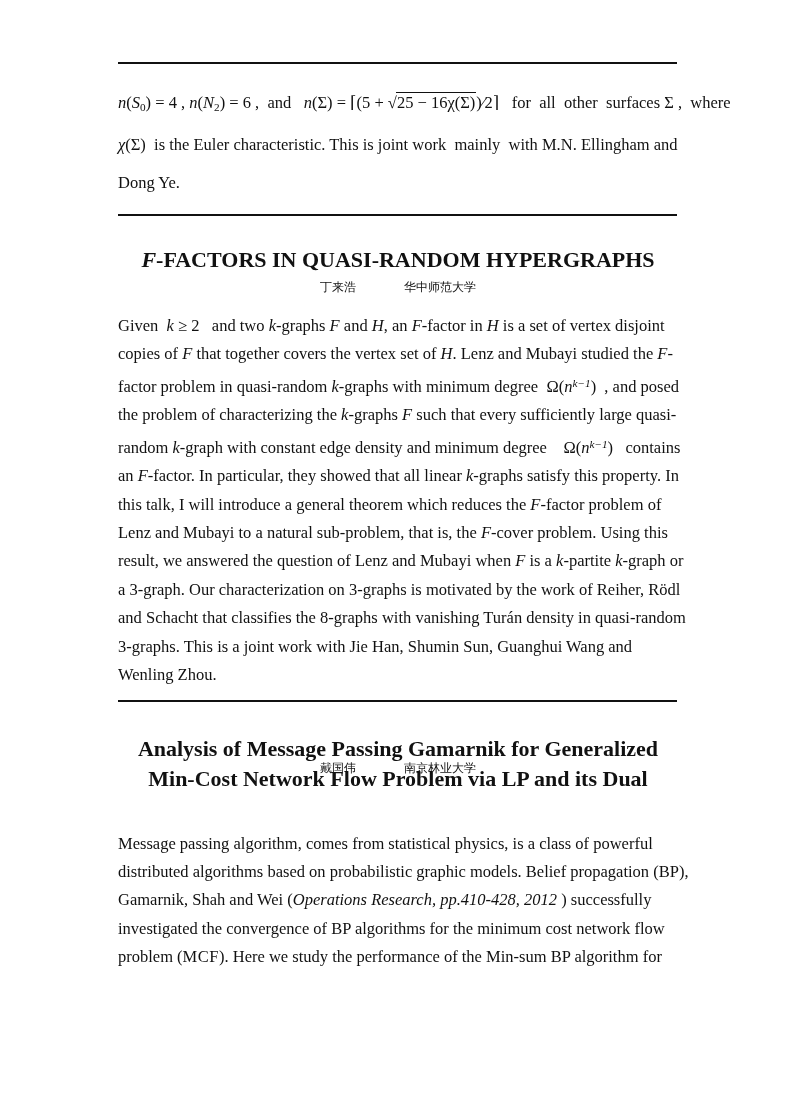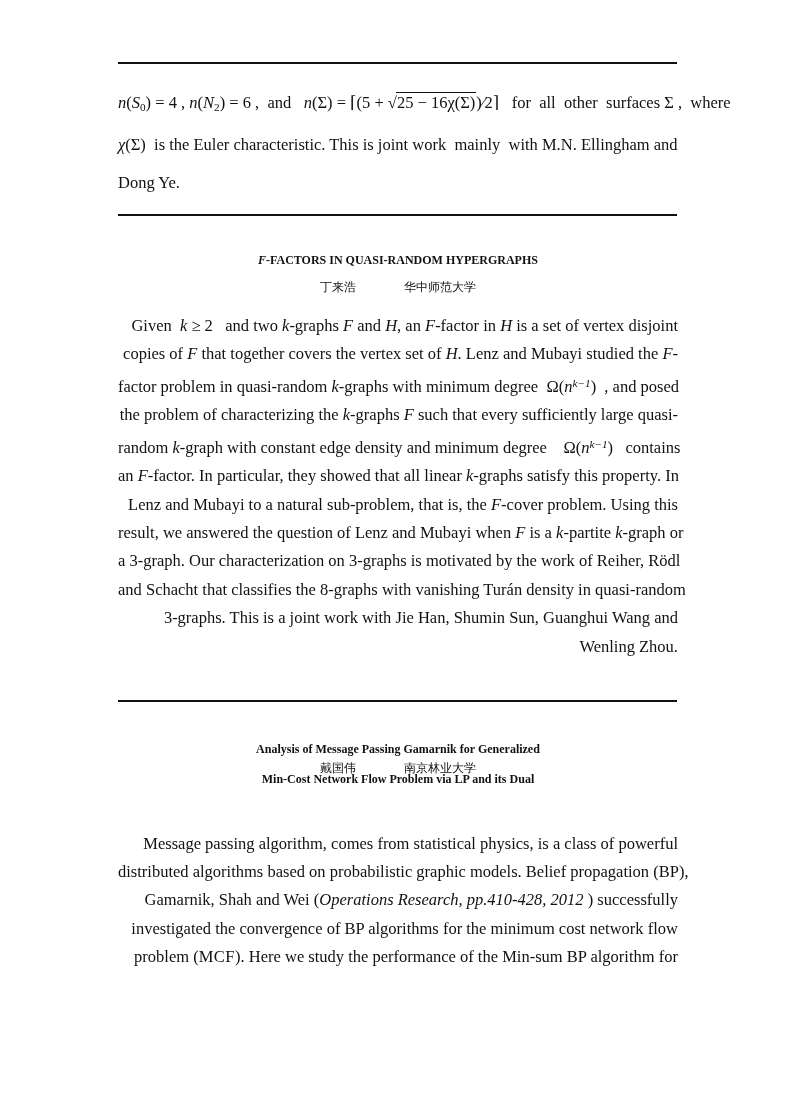--- a/index.html
+++ b/index.html
@@ -10,24 +10,24 @@
     font-family:"Liberation Serif","DejaVu Serif",serif;
     color:#111111;
     overflow:hidden;
   }
   .col{position:absolute;left:118px;width:560px;}
   .rule{position:absolute;left:118px;width:559px;height:2px;background:#111111;}
   .rule1{top:62px;}
   .rule2{top:214px;}
   .rule3{top:700px;}
   .fragment{top:84px;font-size:16.5px;line-height:38px;}
-  .para{font-size:16.5px;text-align:right;}
+  .para{font-size:16.5px;}
   .para1{top:312px;line-height:28.4px;}
   .para2{top:830px;line-height:28.2px;}
-  .title{font-weight:bold;text-align:center;font-size:12px;}
+  .title{font-weight:bold;text-align:center;font-size:22px;}
   .title1{top:248px;line-height:24px;}
   .title2{top:734px;line-height:30px;}
   .authors{position:absolute;left:118px;width:560px;display:flex;justify-content:center;gap:48px;font-size:12px;}
   .authors1{top:279px;}
   .authors2{top:760px;}
   .tline{white-space:pre;}
   .seg-i{font-style:italic;}
   .seg-sub{vertical-align:-0.3em;font-size:0.68em;}
   .seg-sup{vertical-align:0.45em;font-size:0.68em;}
   .seg-scr{letter-spacing:0.5px;}
@@ -59,20 +59,21 @@
     <span>华中师范大学</span>
   </div>
 
   <div class="col para para1">
       <div class="tline"><span class="">Given  </span><span class="seg-i">k</span><span class=""> ≥ 2   and two </span><span class="seg-i">k</span><span class="">-graphs </span><span class="seg-i">F</span><span class=""> and </span><span class="seg-i">H</span><span class="">, an </span><span class="seg-i">F</span><span class="">-factor in </span><span class="seg-i">H</span><span class=""> is a set of vertex disjoint</span></div>
       <div class="tline"><span class="">copies of </span><span class="seg-i">F</span><span class=""> that together covers the vertex set of </span><span class="seg-i">H</span><span class="">. Lenz and Mubayi studied the </span><span class="seg-i">F</span><span class="">-</span></div>
       <div class="tline"><span class="">factor problem in quasi-random </span><span class="seg-i">k</span><span class="">-graphs with minimum degree  Ω(</span><span class="seg-i">n</span><span class="seg-sup seg-i">k−1</span><span class="">)  , and posed</span></div>
       <div class="tline"><span class="">the problem of characterizing the </span><span class="seg-i">k</span><span class="">-graphs </span><span class="seg-i">F</span><span class=""> such that every sufficiently large quasi-</span></div>
       <div class="tline"><span class="">random </span><span class="seg-i">k</span><span class="">-graph with constant edge density and minimum degree    Ω(</span><span class="seg-i">n</span><span class="seg-sup seg-i">k−1</span><span class="">)   contains</span></div>
       <div class="tline"><span class="">an </span><span class="seg-i">F</span><span class="">-factor. In particular, they showed that all linear </span><span class="seg-i">k</span><span class="">-graphs satisfy this property. In</span></div>
+      <div class="tline"><span class="">this talk, I will introduce a general theorem which reduces the </span><span class="seg-i">F</span><span class="">-factor problem of</span></div>
       <div class="tline"><span class="">Lenz and Mubayi to a natural sub-problem, that is, the </span><span class="seg-i">F</span><span class="">-cover problem. Using this</span></div>
       <div class="tline"><span class="">result, we answered the question of Lenz and Mubayi when </span><span class="seg-i">F</span><span class=""> is a </span><span class="seg-i">k</span><span class="">-partite </span><span class="seg-i">k</span><span class="">-graph or</span></div>
       <div class="tline"><span class="">a 3-graph. Our characterization on 3-graphs is motivated by the work of Reiher, Rödl</span></div>
       <div class="tline"><span class="">and Schacht that classifies the 8-graphs with vanishing Turán density in quasi-random</span></div>
       <div class="tline"><span class="">3-graphs. This is a joint work with Jie Han, Shumin Sun, Guanghui Wang and</span></div>
       <div class="tline"><span class="">Wenling Zhou.</span></div>
     </div>
 
   <div class="rule rule3"></div>
 

